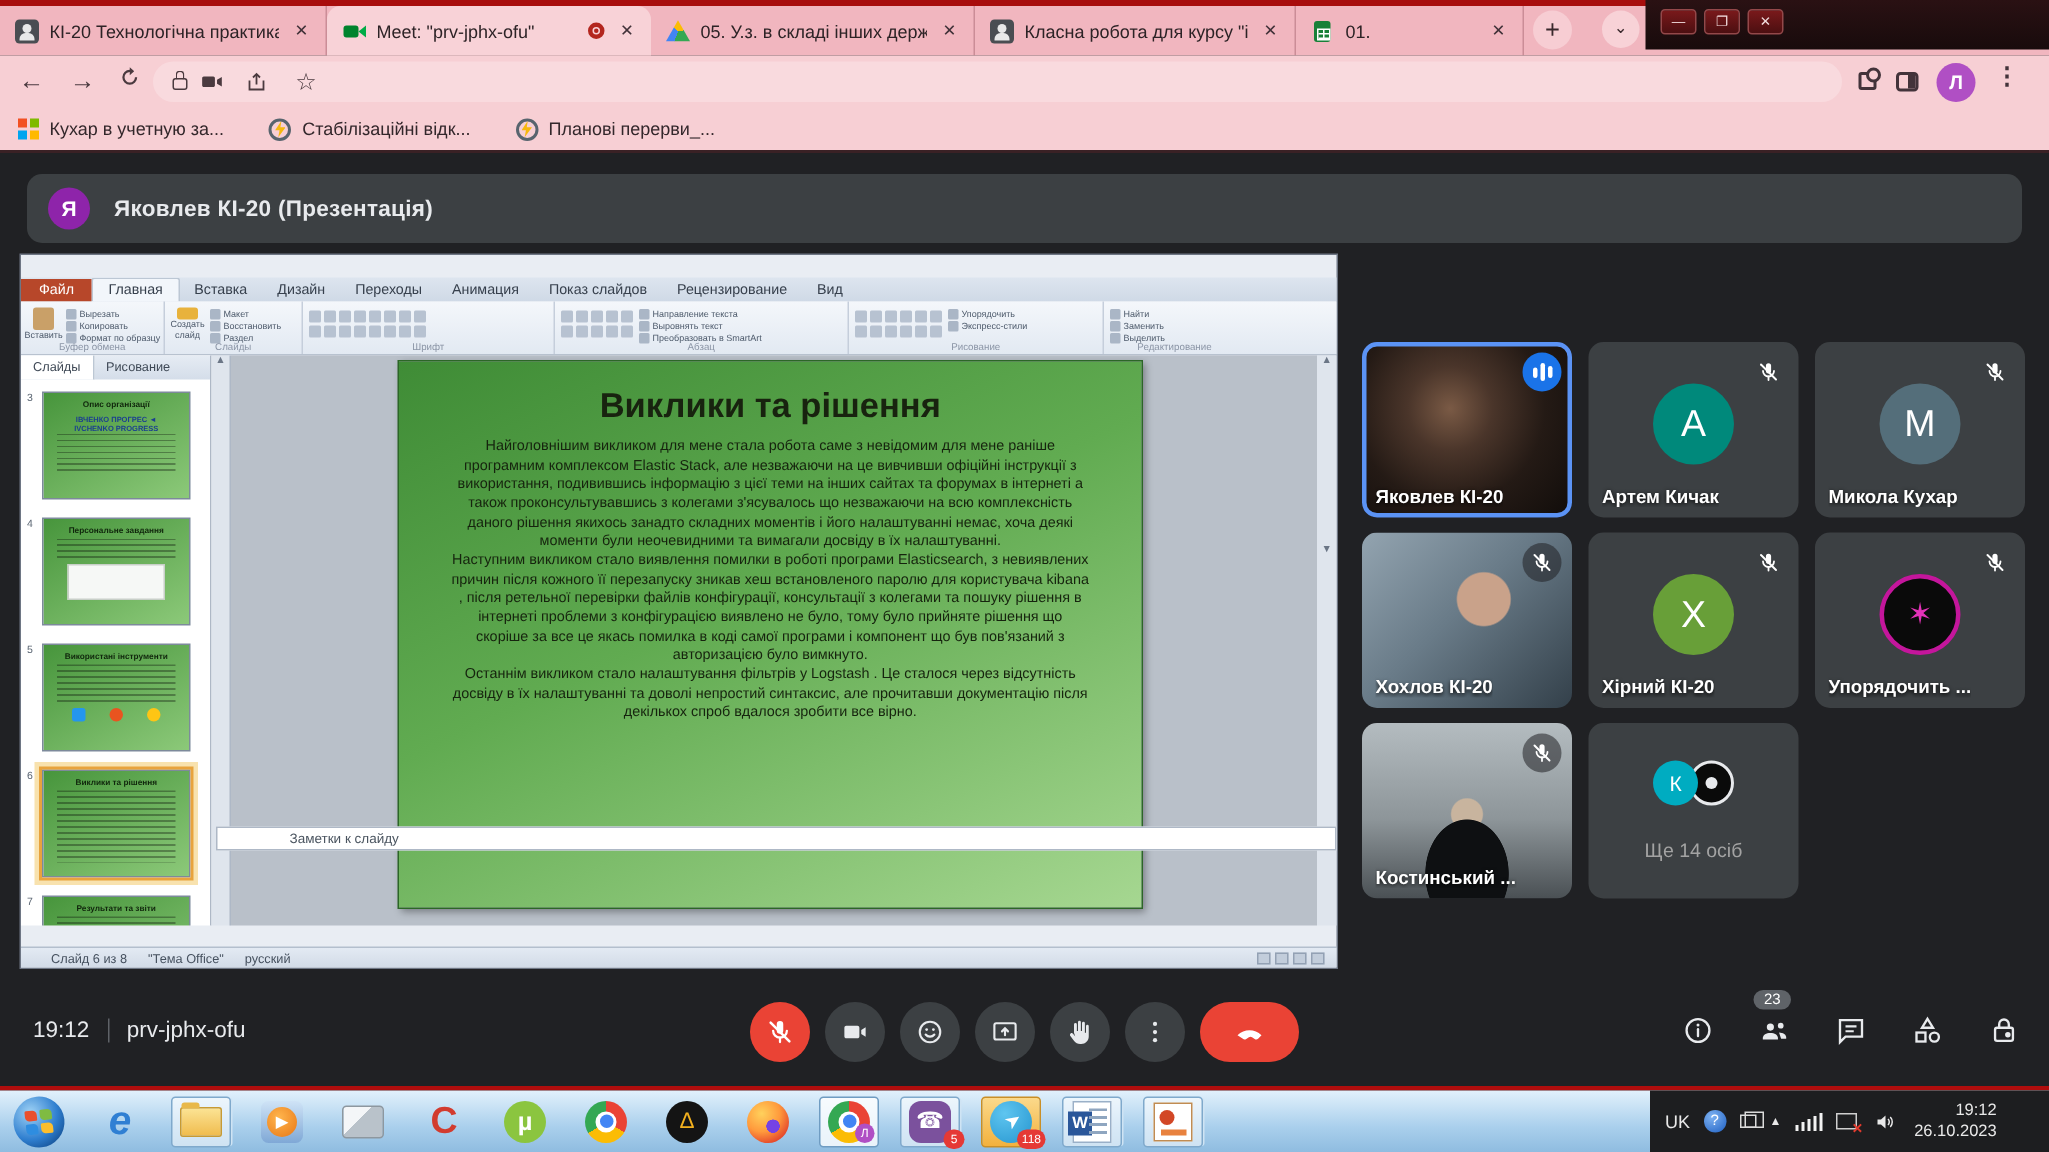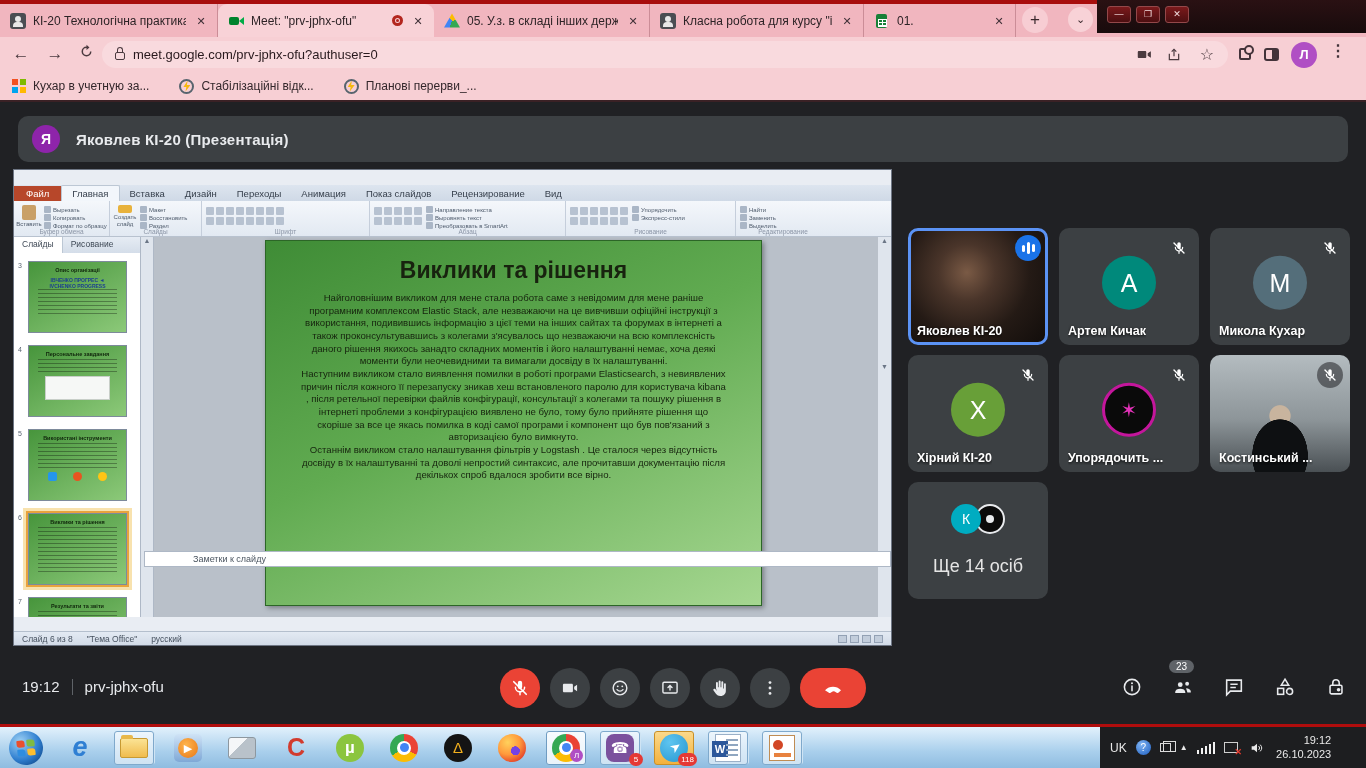--- a/index.html
+++ b/index.html
@@ -103,21 +103,21 @@
     radial-gradient(circle at 88% 22%,#e8c98e 0 4%,rgba(0,0,0,0) 5%),
     linear-gradient(120deg,#84705b 0,#9a8266 45%,#5f4d3d 100%);}
   .emblem{position:absolute;left:50%;top:50%;transform:translate(-50%,-58%);width:54px;height:54px;border-radius:50%;
     background:#0a0a0a;border:3px solid #c4169c;color:#e332b8;font-size:20px;text-align:center;line-height:48px;}
   .ovf{display:flex;flex-direction:column;align-items:center;justify-content:center;gap:10px;}
   .ovf .row{display:flex;}
   .mini{width:30px;height:30px;border-radius:50%;color:#fff;font-size:14px;text-align:center;line-height:30px;}
   .mini.k{background:#00acc1;z-index:1;}
   .mini.scp{background:#0a0a0a;border:2px solid #e8eaed;margin-left:-6px;position:relative;}
   .mini.scp::before{content:"";position:absolute;left:9px;top:9px;width:8px;height:8px;border-radius:50%;background:#e8eaed;}
-  .ovf .lbl{color:#e5e5e5;font-size:18px;margin-top:12px;}
+  .ovf .lbl{color:#a3a3a3;font-size:13px;margin-top:12px;}
 
   
   .meetbar{position:absolute;left:0;top:552px;width:1366px;height:68px;background:#202124;}
   .mleft{position:absolute;left:22px;top:22px;color:#e8eaed;font-size:15px;display:flex;gap:12px;align-items:center;}
   .mleft .sep{width:1px;height:16px;background:#5f6368;}
   .ctr{position:absolute;left:500px;top:12px;display:flex;gap:10px;align-items:center;}
   .cbtn{width:40px;height:40px;border-radius:50%;background:#3c4043;display:flex;align-items:center;justify-content:center;}
   .cbtn svg{width:20px;height:20px;}
   .cbtn.red{background:#ea4335;}
   .endcall{width:66px;height:40px;border-radius:22px;background:#ea4335;display:flex;align-items:center;justify-content:center;}
@@ -178,21 +178,21 @@
   .canvas{position:absolute;left:140px;top:0;width:724px;height:380px;background:#b9c0c9;}
   .cscroll{position:absolute;left:864px;top:0;width:13px;height:380px;background:#dfe5ed;font-size:7px;color:#6b7686;text-align:center;}
   .slide{position:absolute;left:111px;top:3px;width:497px;height:366px;
     background:linear-gradient(155deg,#3f8c36 0%,#61ab51 45%,#a6d791 100%);
     border:1px solid #2c6627;box-shadow:2px 2px 5px rgba(0,0,0,.35);}
   .slide h1{margin:16px 0 8px;text-align:center;font-size:23px;color:#18230f;font-family:"Liberation Sans",sans-serif;}
   .slide .body{padding:0 34px;font-size:9.6px;line-height:1.32;color:#16240e;white-space:pre-line;text-align:center;}
   .notes{position:absolute;left:130px;top:381px;width:747px;height:16px;background:#fff;border:1px solid #aeb8c6;
     font-size:9px;color:#4b5560;padding:2px 0 0 48px;}
   .pstatus{position:absolute;left:0;top:461px;width:877px;height:14px;background:linear-gradient(#e3eaf3,#d2dbe7);
-    border-top:1px solid #b4bfcd;font-size:8.5px;color:#46515f;display:flex;align-items:center;gap:14px;padding-left:8px;}
+    border-top:1px solid #b4bfcd;font-size:8.5px;color:#46515f;display:flex;align-items:center;gap:14px;padding-left:20px;}
   .pstatus .vb{margin-left:auto;margin-right:8px;display:flex;gap:3px;}
   .pstatus .vb i{width:9px;height:8px;background:#c2cddb;border:1px solid #93a1b4;}
 
   
   .redline{left:0;top:724px;width:1366px;height:3px;background:#b00d0d;}
   .taskbar{left:0;top:727px;width:1366px;height:41px;background:linear-gradient(#e2f1fc,#a9cfec 60%,#8fbce0);
     display:flex;align-items:center;}
   .tb{display:flex;align-items:center;gap:14px;padding-left:6px;}
   .ticonbox{position:relative;width:40px;height:34px;display:flex;align-items:center;justify-content:center;border-radius:3px;}
   .ticonbox.open{background:rgba(255,255,255,.55);border:1px solid #7fa9cc;box-shadow:2px 0 0 -1px #cfe4f4;}
@@ -295,21 +295,20 @@
   <div class="abs toolbar">
     <span class="navic" style="left:10px">←</span>
     <span class="navic" style="left:44px">→</span>
     <span class="navic" style="left:78px;top:6px">
       <svg viewBox="0 0 24 24" width="17" height="17">
           <path fill="#4b3a3f" d="M12 5a7 7 0 1 0 7 7h-2.1a4.9 4.9 0 1 1-4.9-4.9V10l4.2-3.7L12 2.5V5z"></path>
         </svg>
     </span>
     <div class="pill">
       <span class="lock"></span>
-      <span class="url">meet.google.com/prv-jphx-ofu?authuser=0</span>
       <span class="pic">
         <svg viewBox="0 0 24 24" width="17" height="17">
             <path fill="#4b3a3f" d="M4 7h9c.8 0 1.5.7 1.5 1.5v7c0 .8-.7 1.5-1.5 1.5H4c-.8 0-1.5-.7-1.5-1.5v-7C2.5 7.7 3.2 7 4 7zm12.5 3.2 4.5-2.7v9l-4.5-2.7v-3.6z"></path>
           </svg>
       </span>
       <span class="pic">
         <svg viewBox="0 0 24 24" width="16" height="16">
             <g fill="none" stroke="#4b3a3f" stroke-width="1.8">
               <path d="M5 10v9h14v-9"></path>
               <path d="M12 14V4"></path>
@@ -600,20 +599,33 @@
                 <path d="M12 3.2a2.6 2.6 0 0 1 2.6 2.6v5a2.6 2.6 0 0 1-5.2 0v-5A2.6 2.6 0 0 1 12 3.2z" fill="#fff" stroke="none"></path>
                 <path d="M6.5 11a5.5 5.5 0 0 0 11 0"></path>
                 <path d="M12 16.5V20"></path>
                 <path d="M4.5 4.5l15 15" stroke-width="2"></path>
               </g>
             </svg>
           </span>
         <span class="circ" style="background:#546e7a">М</span>
         <span class="nm">Микола Кухар</span>
       </div>
+      <div class="tile t-kho">
+        <span class="micoff dark">
+            <svg viewBox="0 0 24 24">
+              <g fill="none" stroke="#fff" stroke-width="1.8" stroke-linecap="round">
+                <path d="M12 3.2a2.6 2.6 0 0 1 2.6 2.6v5a2.6 2.6 0 0 1-5.2 0v-5A2.6 2.6 0 0 1 12 3.2z" fill="#fff" stroke="none"></path>
+                <path d="M6.5 11a5.5 5.5 0 0 0 11 0"></path>
+                <path d="M12 16.5V20"></path>
+                <path d="M4.5 4.5l15 15" stroke-width="2"></path>
+              </g>
+            </svg>
+          </span>
+        <span class="nm">Хохлов КІ-20</span>
+      </div>
       <div class="tile">
         <span class="micoff">
             <svg viewBox="0 0 24 24">
               <g fill="none" stroke="#fff" stroke-width="1.8" stroke-linecap="round">
                 <path d="M12 3.2a2.6 2.6 0 0 1 2.6 2.6v5a2.6 2.6 0 0 1-5.2 0v-5A2.6 2.6 0 0 1 12 3.2z" fill="#fff" stroke="none"></path>
                 <path d="M6.5 11a5.5 5.5 0 0 0 11 0"></path>
                 <path d="M12 16.5V20"></path>
                 <path d="M4.5 4.5l15 15" stroke-width="2"></path>
               </g>
             </svg>

